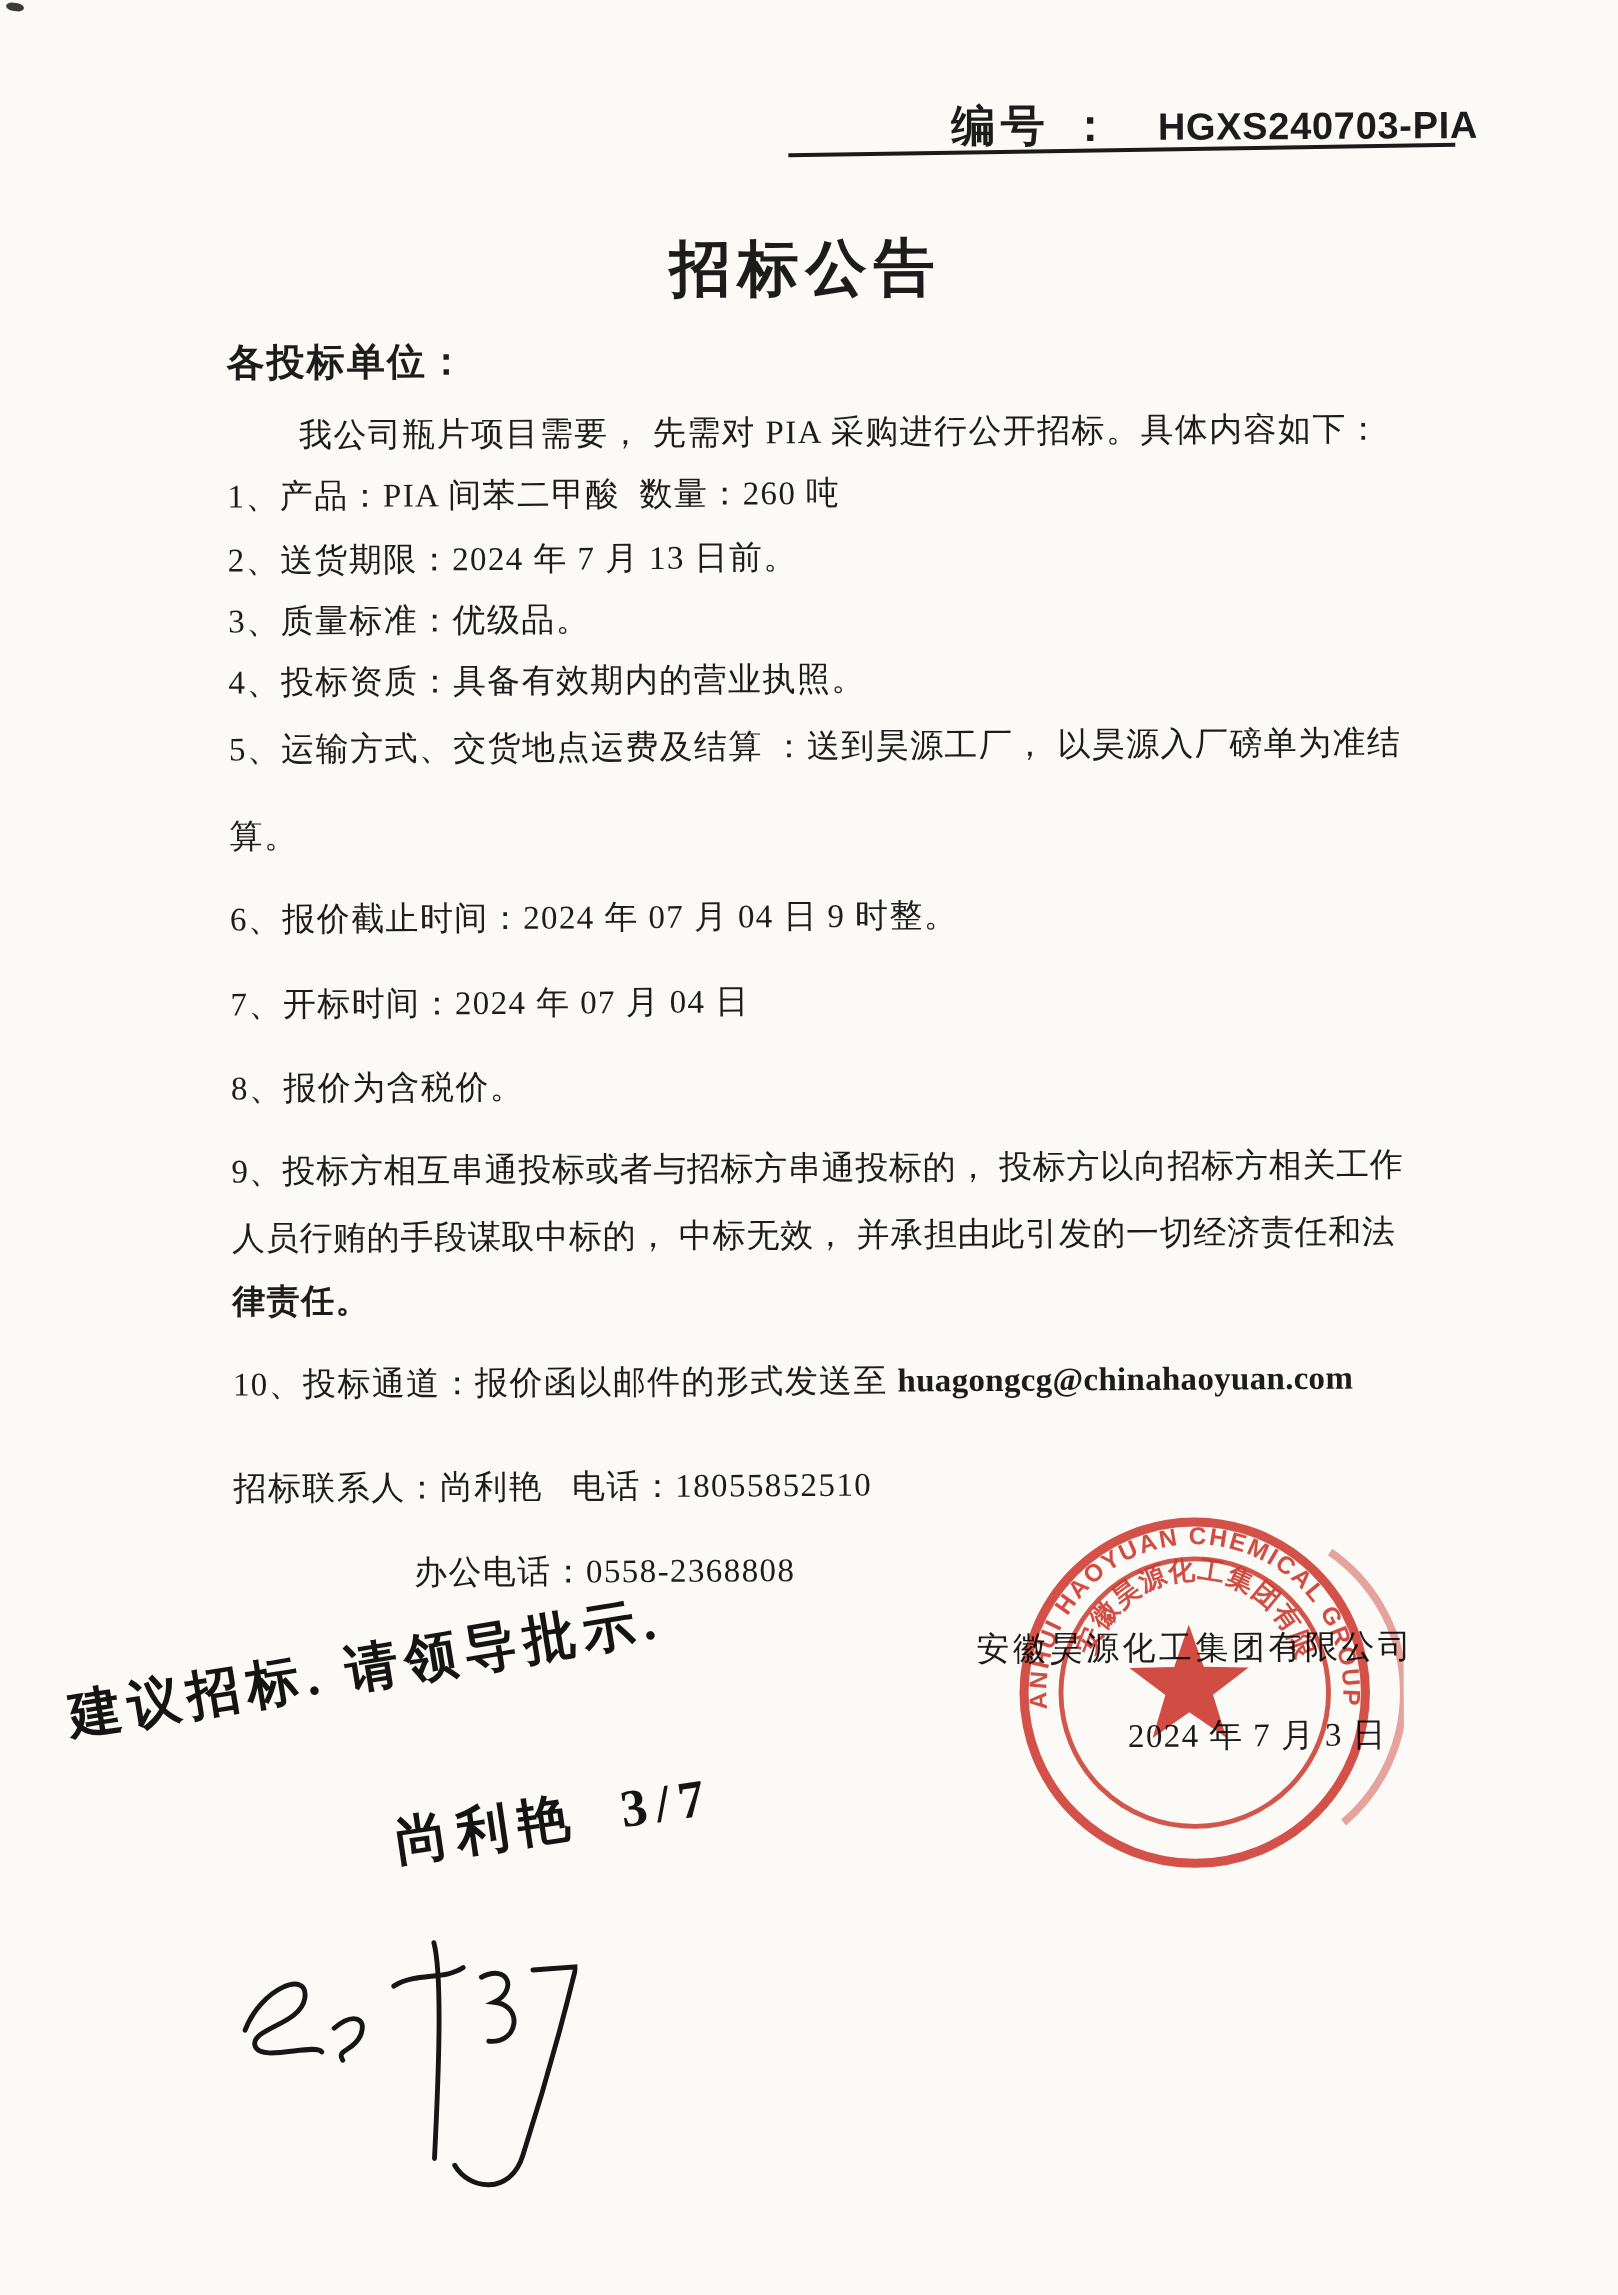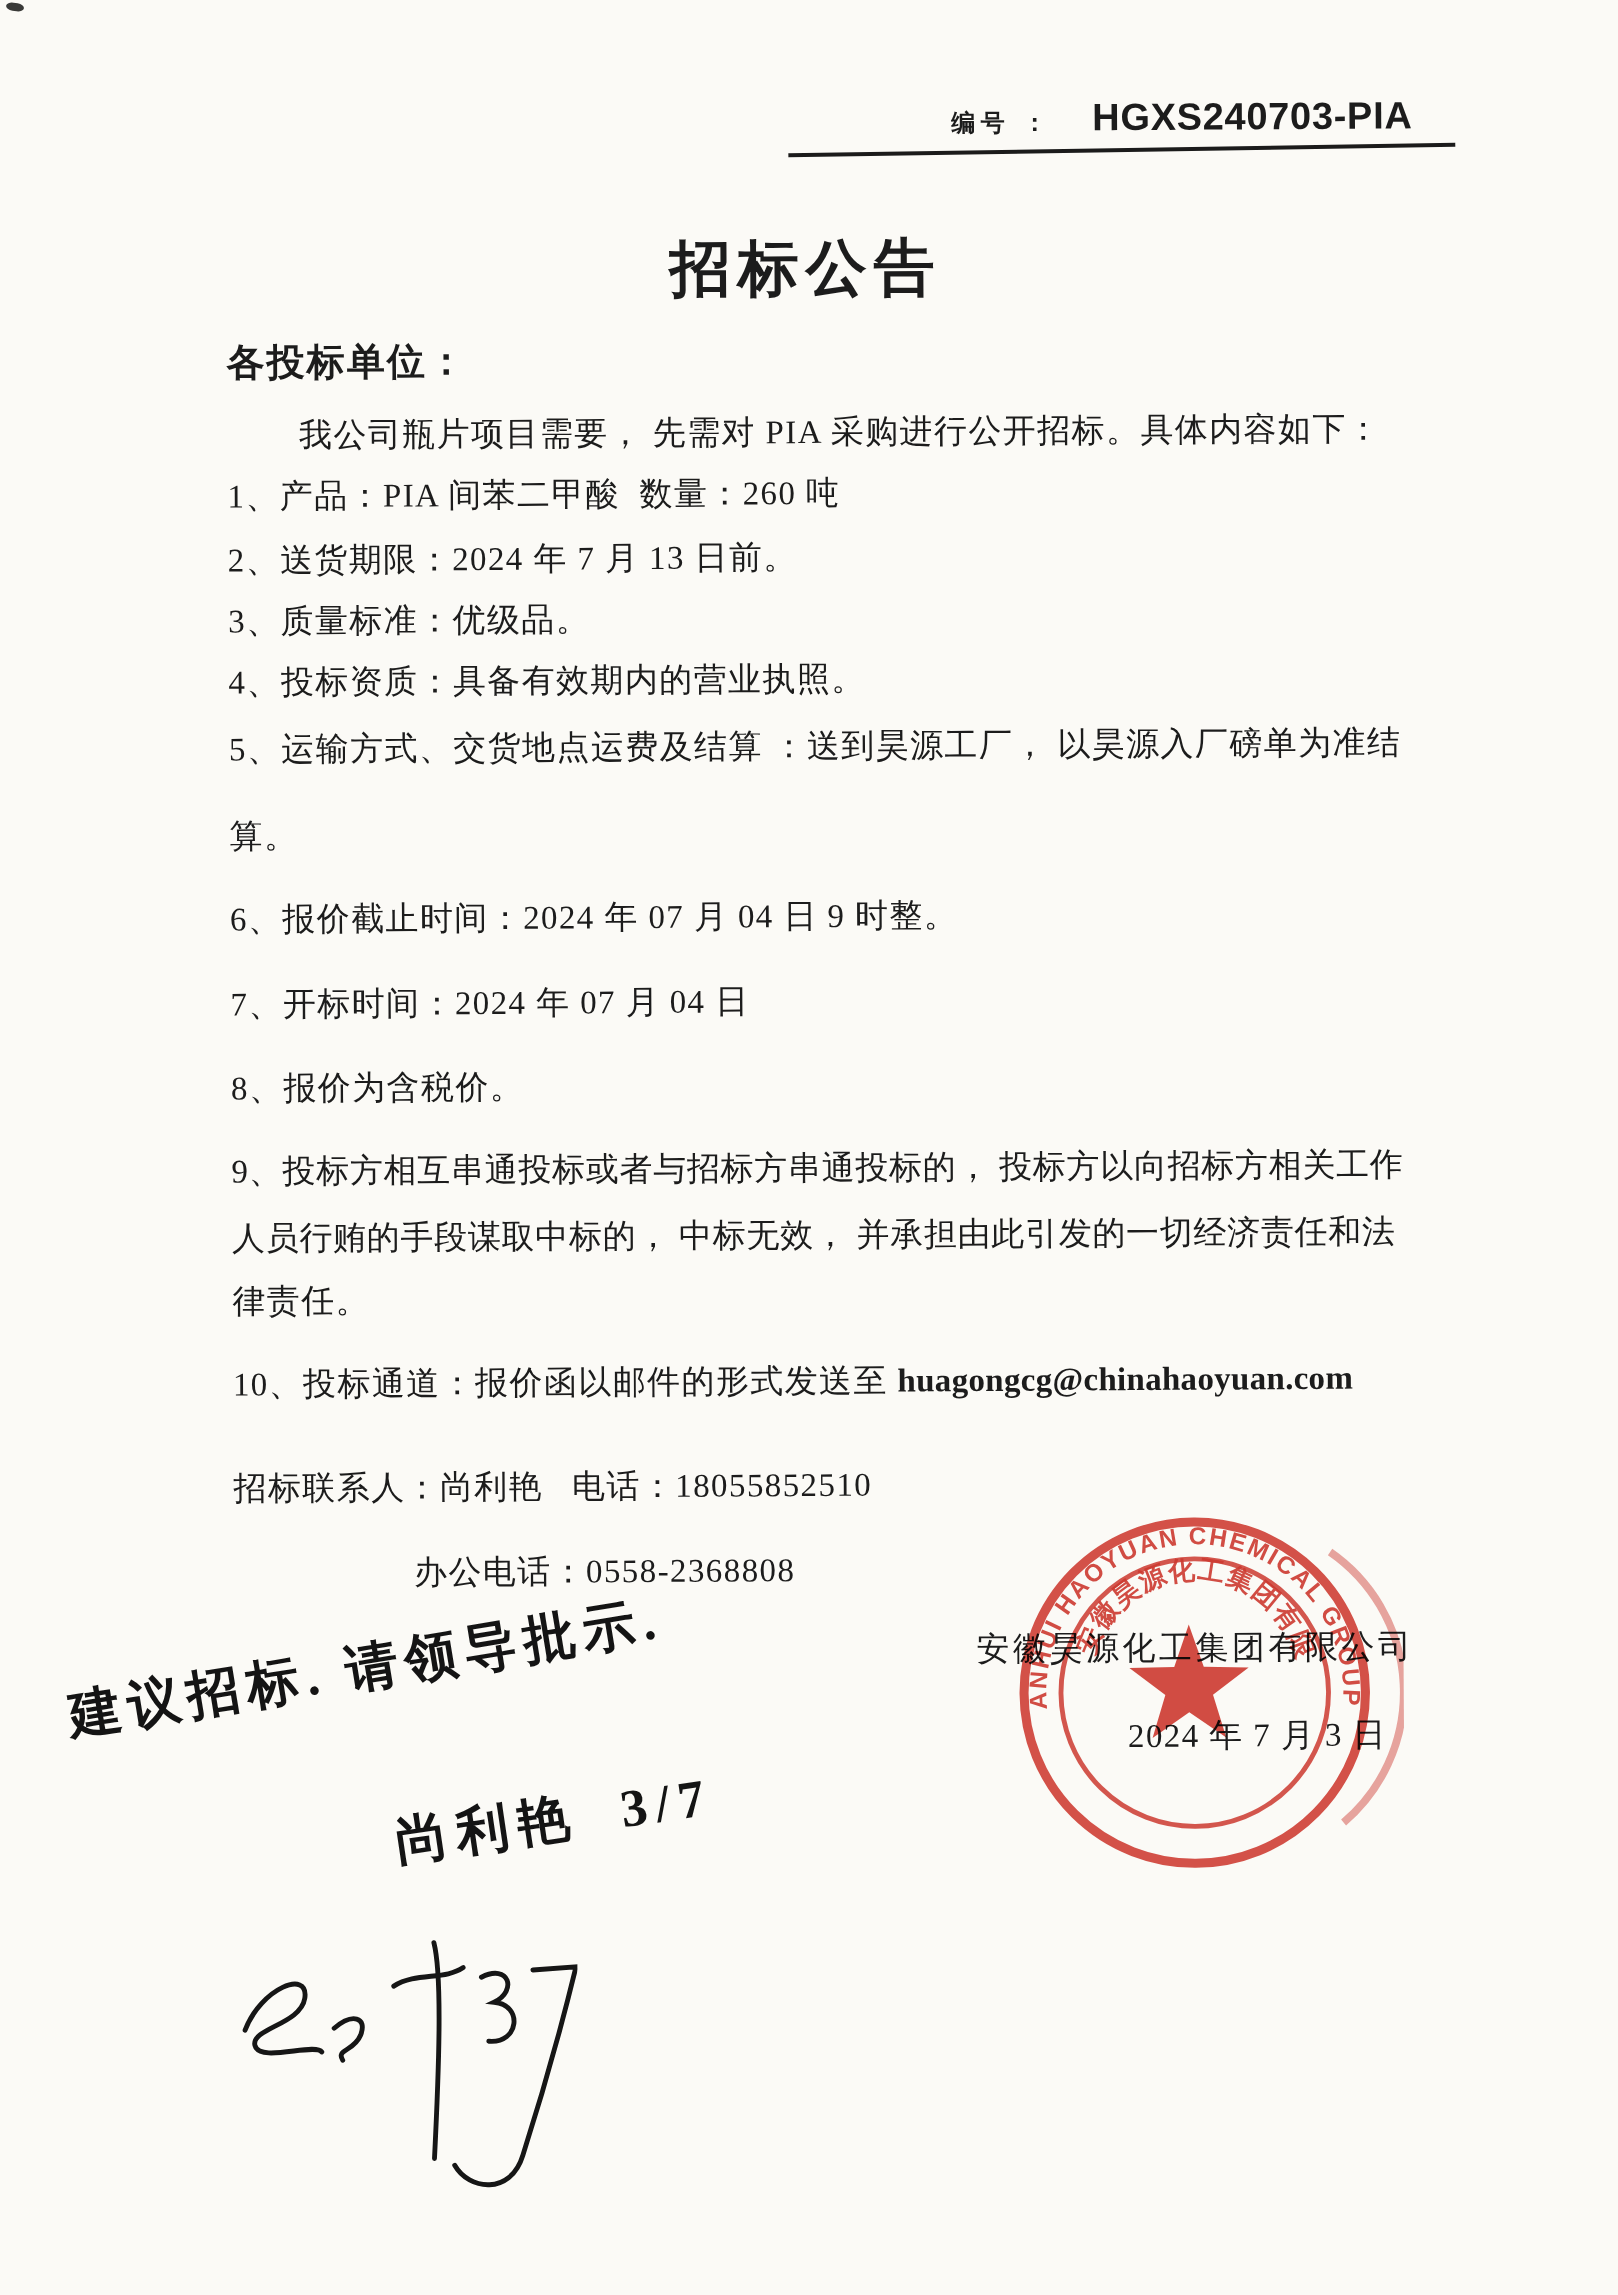--- a/index.html
+++ b/index.html
@@ -15,21 +15,21 @@
     position:absolute;inset:0;
     transform:rotate(-0.35deg);
     transform-origin:50% 40%;
   }
   .docno-row{
     position:absolute;left:956px;top:98px;
     display:flex;align-items:baseline;gap:40px;
     font-family:"Liberation Sans","DejaVu Sans",sans-serif;
     font-weight:bold;
   }
-  .docno-label{font-size:24px;letter-spacing:5.6px;}
+  .docno-label{font-size:44px;letter-spacing:5.6px;}
   .docno-value{font-size:38px;letter-spacing:0.7px;}
   .header-underline{
     position:absolute;left:793px;top:150px;width:667px;height:4.2px;
     background:#1b1b1b;transform:rotate(-0.55deg);
   }
   .title{
     position:absolute;left:0;top:228px;width:100%;
     margin:0;text-align:center;
     font-size:61px;font-weight:bold;letter-spacing:7px;
   }
@@ -40,21 +40,21 @@
   .l-i2{top:535px;}
   .l-i3{top:596px;}
   .l-i4{top:657px;}
   .l-i5a{top:724px;}
   .l-i5b{top:811px;}
   .l-i6{top:894px;}
   .l-i7{top:979px;}
   .l-i8{top:1063px;}
   .l-i9a{top:1146px;letter-spacing:0.7px;}
   .l-i9b{top:1213px;letter-spacing:0.7px;}
-  .l-i9c{top:1276px;}
+  .l-i9c{top:1276px;font-weight:bold;}
   .l-i10{top:1359px;}
   .email{font-weight:bold;letter-spacing:0.3px;}
   .l-contact{top:1463px;}
   .l-office{top:1548px;left:410px;}
   .company-line{
     position:absolute;left:972px;top:1628px;
     font-size:33px;letter-spacing:3.5px;white-space:pre;
   }
   .date-line{
     position:absolute;left:1123px;top:1716px;

